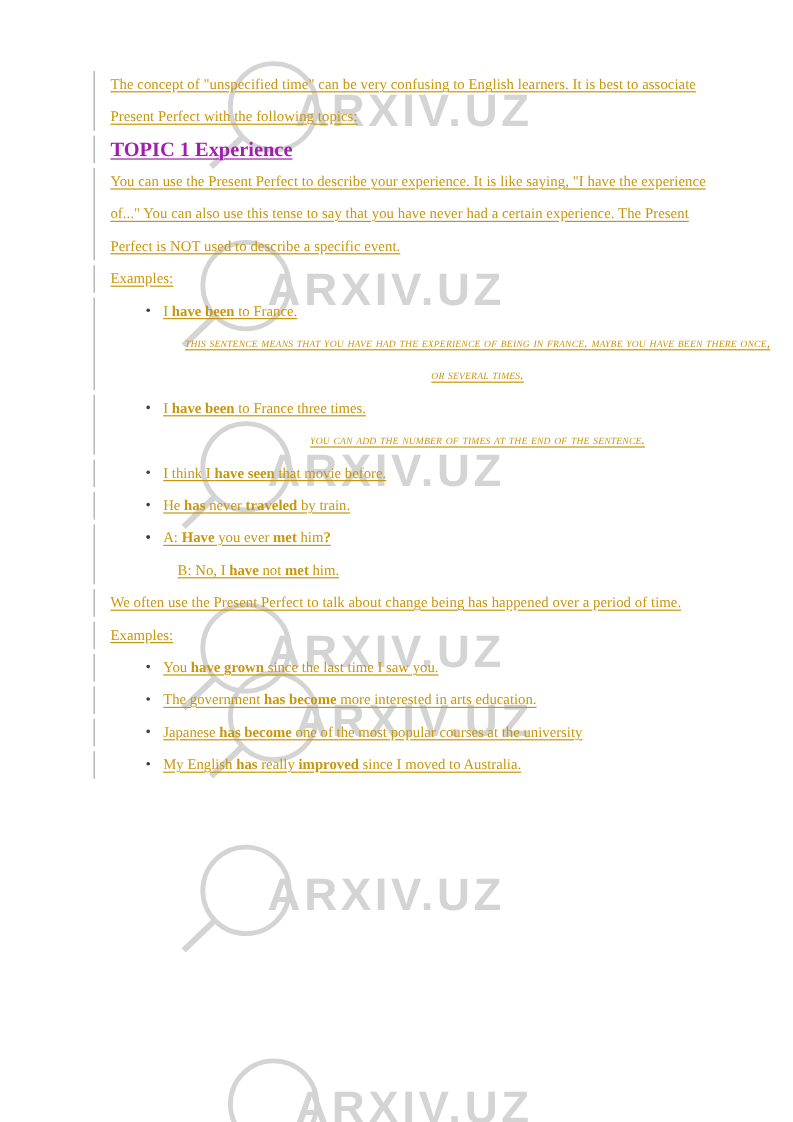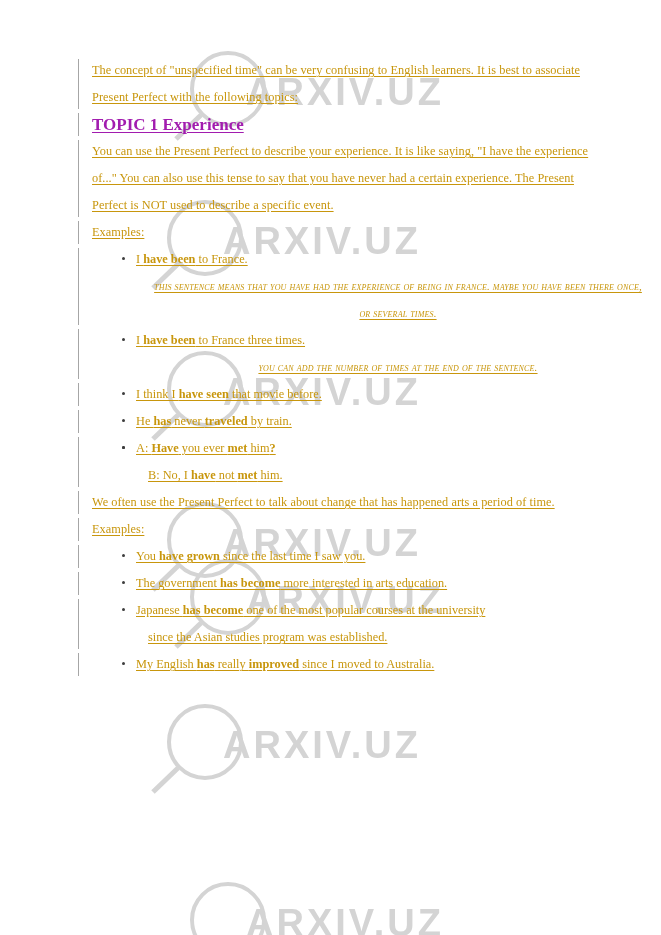--- a/index.html
+++ b/index.html
@@ -234,36 +234,35 @@
         <div class="bullet-row"><span class="dot"></span></div>
       </div>
       <div class="block">
         <div class="bullet-row"><span class="dot"></span><span class="line">A: <b>Have</b> you ever <b>met</b> him<b>?</b></span></div>
         <div class="cont">B: No, I <b>have</b> not <b>met</b> him.</div>
       </div>
     </div>
 
 
   <div class="block">
-    <div class="para">We often use the Present Perfect to talk about change that has happened arts a period of time.</div>
+    <div class="para">We often use the Present Perfect to talk about change being has happened over a period of time.</div>
   </div>
 
   <div class="block">
     <div class="para" style="display:inline-block;width:auto;">Examples:</div>
   </div>
 
   <div id="t2-bullets">
       <div class="block">
         <div class="bullet-row"><span class="dot"></span><span class="line">You <b>have grown</b> since the last time I saw you.</span></div>
       </div>
       <div class="block">
         <div class="bullet-row"><span class="dot"></span><span class="line">The government <b>has become</b> more interested in arts education.</span></div>
       </div>
       <div class="block">
         <div class="bullet-row"><span class="dot"></span><span class="line">Japanese <b>has become</b> one of the most popular courses at the university</span></div>
-        <div class="cont">since the Asian studies program was established.</div>
       </div>
       <div class="block">
         <div class="bullet-row"><span class="dot"></span><span class="line">My English <b>has</b> really <b>improved</b> since I moved to Australia.</span></div>
       </div>
     </div>
 
 </div>
 
 </body></html>

